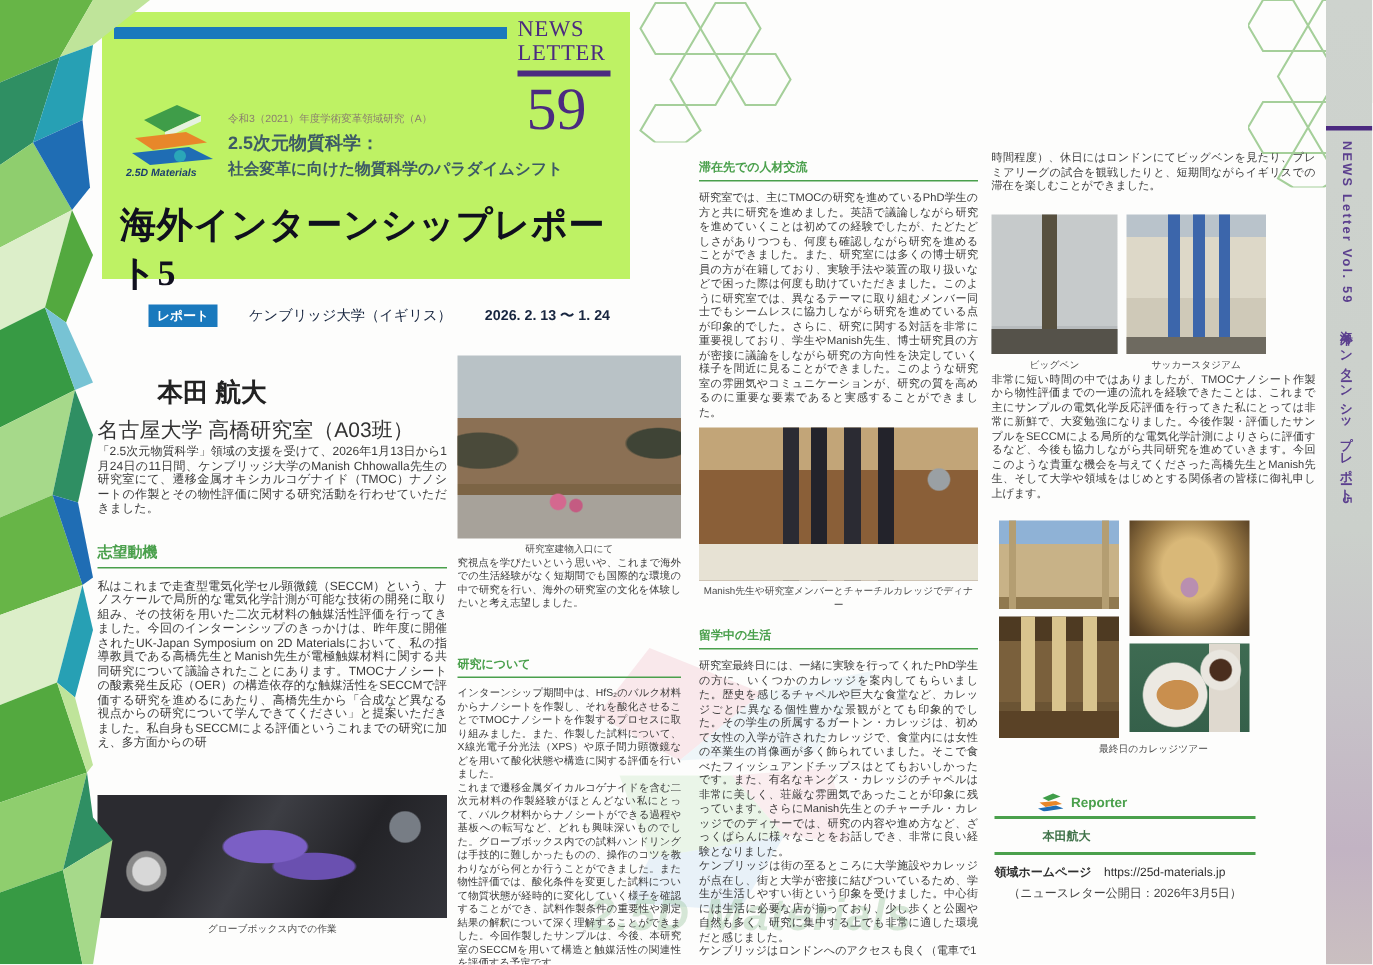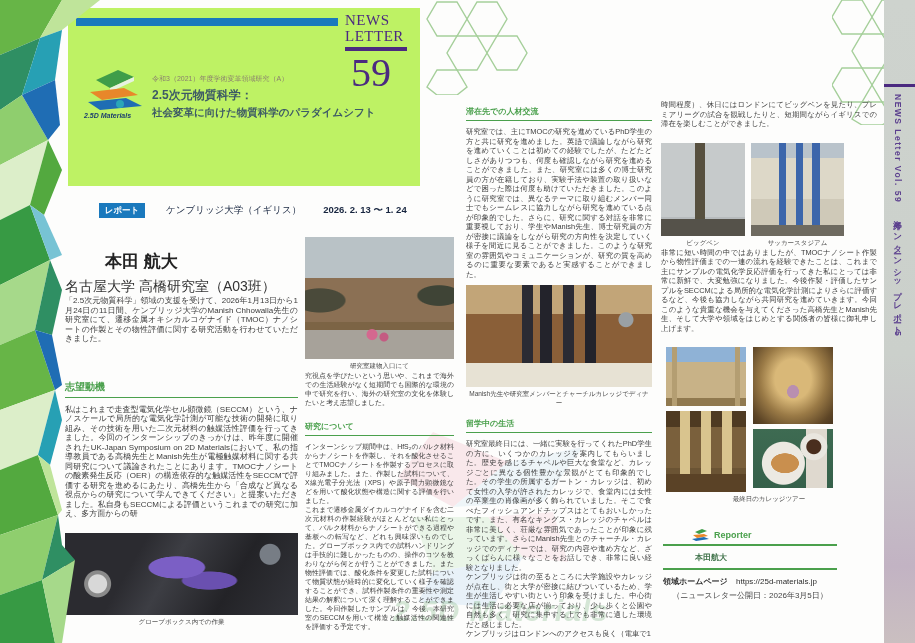--- a/index.html
+++ b/index.html
@@ -45,21 +45,21 @@
   .col3{left:466px;top:106px;width:186px;}
   .col4{left:661px;top:100px;width:216px;}
   .author-name{font-size:17px;font-weight:bold;color:#222;margin-left:40px;}
   .author-affil{font-size:14px;color:#333;margin-top:5px;}
   p.body{margin:0;text-align:justify;}
   .t1{font-size:8px;line-height:9.5px;}
   .t2{font-size:6.9px;line-height:9px;}
   .t3{font-size:7.4px;line-height:9.5px;}
   .lead{margin-top:29px;}
   .sec-h{color:#4aa04c;font-weight:bold;border-bottom:1.5px solid #4aa04c;padding-bottom:3px;}
-  .sec-h.big{font-size:10px;margin-top:36px;margin-bottom:7px;}
+  .sec-h.big{font-size:10px;margin-top:17px;margin-bottom:7px;}
   .sec-h.med{font-size:8px;margin-bottom:6px;}
   .cap{font-size:6.5px;color:#4a4a4a;text-align:center;margin-top:3px;}
   .ph{width:100%;}
   
   .ph-building{height:122px;background:
     radial-gradient(ellipse at 10% 52%,#4a4a3a 0 13%,rgba(0,0,0,0) 14%),
     radial-gradient(ellipse at 90% 48%,#3f4436 0 11%,rgba(0,0,0,0) 12%),
     radial-gradient(circle at 45% 80%,#d4688f 0 5px,rgba(0,0,0,0) 6px),
     radial-gradient(circle at 53% 82%,#c45b82 0 4px,rgba(0,0,0,0) 5px),
     linear-gradient(180deg,#b9c2c6 0 34%,#8b7054 34% 70%,#7c6445 70% 76%,#a7a29a 76% 100%);}
@@ -91,21 +91,21 @@
   .ph-hall{height:81px;background:
     linear-gradient(0deg,#5a4226 0 22%,rgba(0,0,0,0) 22%),
     linear-gradient(90deg,rgba(0,0,0,0) 0 18%,#d9c48e 18% 30%,rgba(0,0,0,0) 30% 44%,#d9c48e 44% 56%,rgba(0,0,0,0) 56% 70%,#d9c48e 70% 82%,rgba(0,0,0,0) 82%),
     linear-gradient(180deg,#4e3a22 0 20%,#7a603c 20% 70%,#6b5434 70%);}
   .ph-fish{height:59px;background:
     radial-gradient(circle at 76% 30%,#4a2e1e 0 7px,#e9e6df 8px 13px,rgba(0,0,0,0) 14px),
     radial-gradient(ellipse at 40% 58%,#c98f4e 0 20%,rgba(0,0,0,0) 21%),
     radial-gradient(circle at 38% 58%,#ece9e2 0 21px,rgba(0,0,0,0) 22px),
     linear-gradient(90deg,rgba(0,0,0,0) 0 66%,#dfd9cf 66% 92%,rgba(0,0,0,0) 92%),
     linear-gradient(180deg,#3e6b52 0,#35604a 100%);}
-  .mt6{margin-top:6px;}.mt9{margin-top:9px;}.mt10{margin-top:10px;}.mt14{margin-top:14px;}
+  .mt6{margin-top:6px;}.mt9{margin-top:9px;}.mt10{margin-top:10px;}.mt14{margin-top:30px;}
   .photo-row{display:flex;gap:6px;margin-top:14px;}
   .pr-item1{width:84px;}.pr-item2{width:93px;}
   .grid2{display:flex;gap:7px;margin-top:14px;margin-left:5px;}
   .gcol{display:flex;flex-direction:column;gap:5px;width:80px;}
   .gcol .ph{width:80px;}
   
   .reporter{margin-top:24px;margin-left:2px;width:174px;}
   .rep-head{display:flex;align-items:center;gap:5px;margin-left:28px;}
   .rep-label{color:#4aa04c;font-weight:bold;font-size:9px;}
   .rep-rule{border-top:2px solid #4aa04c;margin-top:3px;}
@@ -192,20 +192,21 @@
         <polygon points="4,34 42,30 58,38 16,42" fill="#1f6db4"></polygon>
         <circle cx="36" cy="36" r="4" fill="#2aa6b8"></circle>
       </svg>
       <div class="logo-text">2.5D Materials</div>
     </div>
     <div class="program">
       <div class="prog-grant">令和3（2021）年度学術変革領域研究（A）</div>
       <div class="prog-name">2.5次元物質科学：</div>
       <div class="prog-sub">社会変革に向けた物質科学のパラダイムシフト</div>
     </div>
+    <div class="page-title">海外インターンシップレポート5</div>
   </div>
 
   <div class="meta-row">
     <div class="badge">レポート</div>
     <div class="loc">ケンブリッジ大学（イギリス）</div>
     <div class="dates">2026. 2. 13 〜 1. 24</div>
   </div>
 
   <div class="watermark">
     <svg width="285" height="215" viewBox="0 0 285 215">

